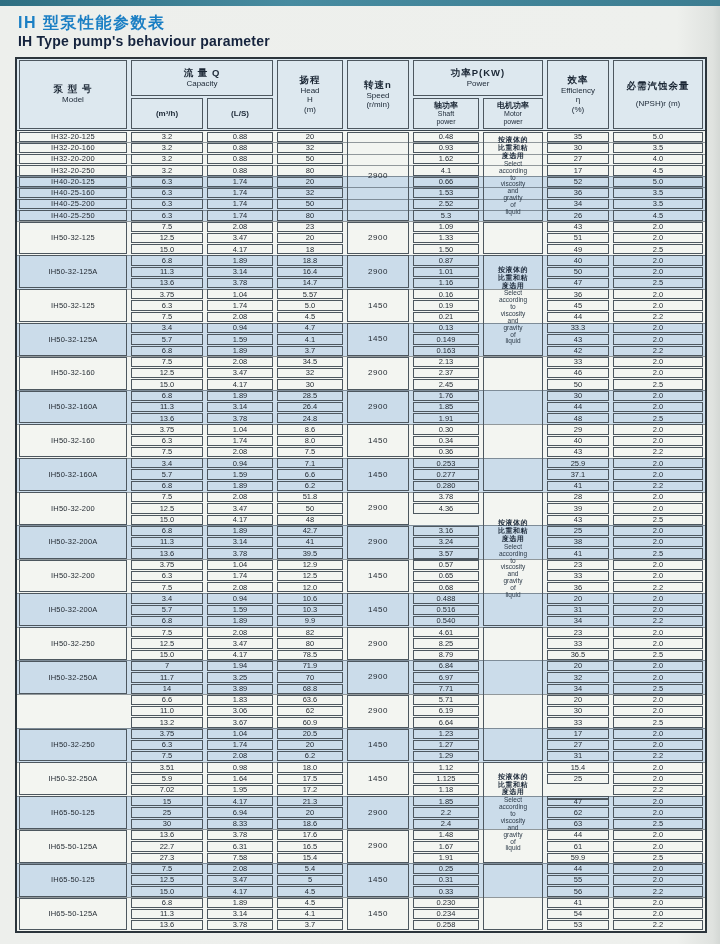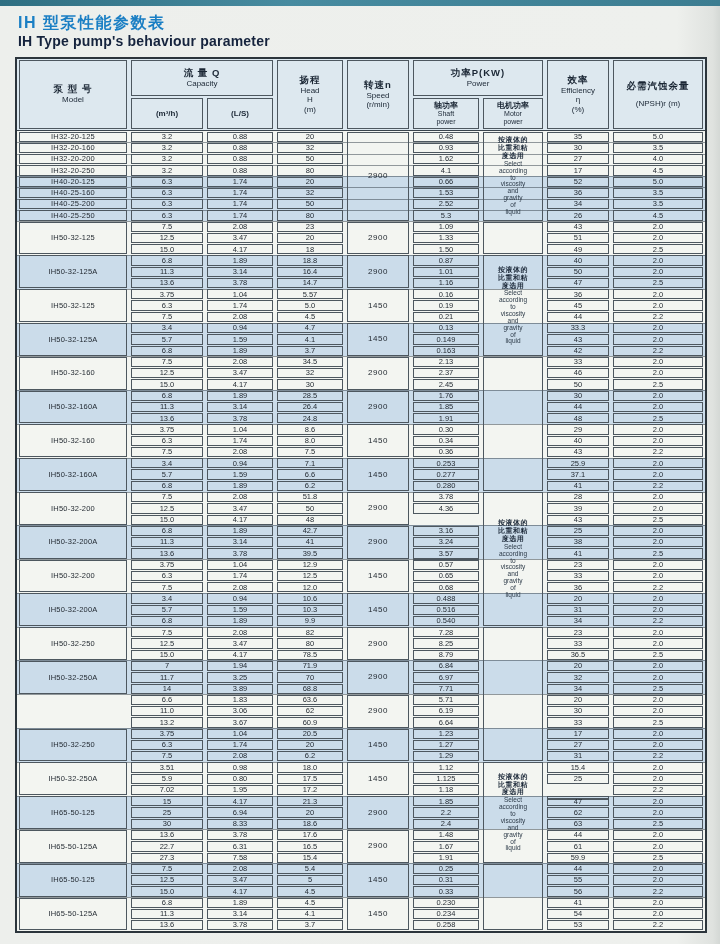--- a/index.html
+++ b/index.html
@@ -406,21 +406,21 @@
       <div class="c" style="grid-area: 44 / 3 / span 1;">1.89</div>
       <div class="c" style="grid-area: 44 / 4 / span 1;">9.9</div>
       <div class="c" style="grid-area: 44 / 6 / span 1;">0.540</div>
       <div class="c" style="grid-area: 44 / 8 / span 1;">34</div>
       <div class="c" style="grid-area: 44 / 9 / span 1;">2.2</div>
       <div class="band" style="grid-area: 45 / 1 / span 3 / -1;"></div>
       <div class="c model" style="grid-area: 45 / 1 / span 3;">IH50-32-250</div>
       <div class="c" style="grid-area: 45 / 2 / span 1;">7.5</div>
       <div class="c" style="grid-area: 45 / 3 / span 1;">2.08</div>
       <div class="c" style="grid-area: 45 / 4 / span 1;">82</div>
-      <div class="c" style="grid-area: 45 / 6 / span 1;">7.28</div>
+      <div class="c" style="grid-area: 45 / 6 / span 1;">4.61</div>
       <div class="c" style="grid-area: 45 / 8 / span 1;">23</div>
       <div class="c" style="grid-area: 45 / 9 / span 1;">2.0</div>
       <div class="c" style="grid-area: 46 / 2 / span 1;">12.5</div>
       <div class="c" style="grid-area: 46 / 3 / span 1;">3.47</div>
       <div class="c" style="grid-area: 46 / 4 / span 1;">80</div>
       <div class="c" style="grid-area: 46 / 6 / span 1;">8.25</div>
       <div class="c" style="grid-area: 46 / 8 / span 1;">33</div>
       <div class="c" style="grid-area: 46 / 9 / span 1;">2.0</div>
       <div class="c" style="grid-area: 47 / 2 / span 1;">15.0</div>
       <div class="c" style="grid-area: 47 / 3 / span 1;">4.17</div>
@@ -489,21 +489,21 @@
       <div class="c" style="grid-area: 56 / 9 / span 1;">2.2</div>
       <div class="band" style="grid-area: 57 / 1 / span 3 / -1;"></div>
       <div class="c model" style="grid-area: 57 / 1 / span 3;">IH50-32-250A</div>
       <div class="c" style="grid-area: 57 / 2 / span 1;">3.51</div>
       <div class="c" style="grid-area: 57 / 3 / span 1;">0.98</div>
       <div class="c" style="grid-area: 57 / 4 / span 1;">18.0</div>
       <div class="c" style="grid-area: 57 / 6 / span 1; text-align: right;">1.12</div>
       <div class="c" style="grid-area: 57 / 8 / span 1;">15.4</div>
       <div class="c" style="grid-area: 57 / 9 / span 1;">2.0</div>
       <div class="c" style="grid-area: 58 / 2 / span 1;">5.9</div>
-      <div class="c" style="grid-area: 58 / 3 / span 1;">0.80</div>
+      <div class="c" style="grid-area: 58 / 3 / span 1;">1.64</div>
       <div class="c" style="grid-area: 58 / 4 / span 1;">17.5</div>
       <div class="c" style="grid-area: 58 / 6 / span 1;">1.125</div>
       <div class="c" style="grid-area: 58 / 8 / span 1;">25</div>
       <div class="c" style="grid-area: 58 / 9 / span 1;">2.0</div>
       <div class="c" style="grid-area: 59 / 2 / span 1;">7.02</div>
       <div class="c" style="grid-area: 59 / 3 / span 1;">1.95</div>
       <div class="c" style="grid-area: 59 / 4 / span 1;">17.2</div>
       <div class="c" style="grid-area: 59 / 6 / span 1;">1.18</div>
       <div class="c" style="grid-area: 59 / 8 / span 1; margin-top: 14px;">27.9</div>
       <div class="c" style="grid-area: 59 / 9 / span 1;">2.2</div>

